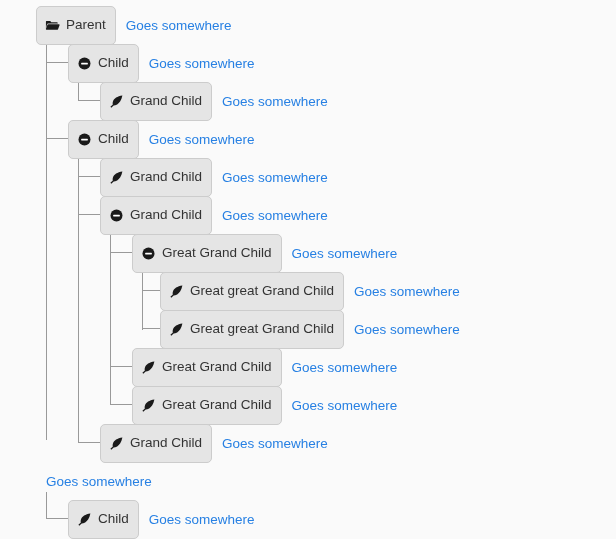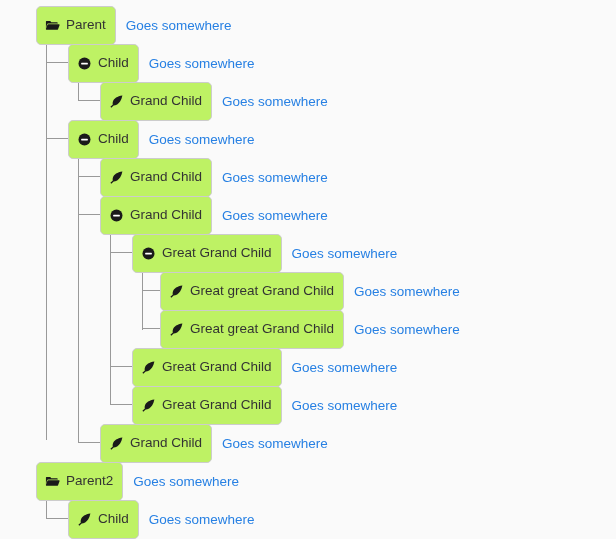--- a/index.html
+++ b/index.html
@@ -40,21 +40,21 @@
     white-space: nowrap;
     height: 26px;
   }
 
   .node {
     display: inline-flex;
     align-items: center;
     height: 39px;
     box-sizing: border-box;
     padding: 0 9px 0 8px;
-    background: #bef264;
+    background: #e5e5e5;
     border: 1px solid #cccccc;
     border-radius: 5px;
     color: #333333;
     font-size: 13.5px;
     line-height: 1;
     cursor: pointer;
   }
 
   .node .ico {
     display: inline-flex;
@@ -233,29 +233,20 @@
         <span class="ico">
           <svg width="15" height="15" viewBox="0 0 16 16" aria-hidden="true">
             <path fill="#1a1a1a" d="M14.3 1.6c-1.1 5.0-3.1 8.0-5.6 9.6-1.3.8-2.6 1.1-3.7 1.1l-2.6 2.3-.9-1.0 2.6-2.3c-.3-1.0-.3-2.3.2-3.6C5.3 4.8 8.8 2.4 14.3 1.6z"></path>
           </svg>
         </span>
         <span class="lbl">Grand Child</span>
       </div>
       <a class="golink" href="#" style="color: rgb(39, 128, 227);">Goes somewhere</a>
     </div>
     <div class="row" style="left: 36px; top: 468px;">
-      <div class="node" style="border-color: rgb(204, 204, 204); color: rgb(51, 51, 51);">
-        <span class="ico">
-          <svg width="15" height="15" viewBox="0 0 16 16" aria-hidden="true">
-            <path fill="#1a1a1a" d="M1.5 3.2h4.1l1.1 1.3h6.0c.5 0 .9.4.9.9v.5H3.4c-.6 0-1.1.4-1.3.9L1 11.1V4.1c0-.5.2-.9.5-.9z"></path>
-            <path fill="#1a1a1a" d="M3.5 6.6h11.2c.6 0 1 .6.8 1.1l-1.6 4.2c-.2.4-.6.7-1 .7H1.8c-.6 0-1-.6-.8-1.1l1.6-4.2c.2-.4.5-.7.9-.7z"></path>
-          </svg>
-        </span>
-        <span class="lbl">Parent2</span>
-      </div>
       <a class="golink" href="#" style="color: rgb(39, 128, 227);">Goes somewhere</a>
     </div>
     <div class="row" style="left: 68px; top: 506px;">
       <div class="node" style="border-color: rgb(204, 204, 204); color: rgb(51, 51, 51);">
         <span class="ico">
           <svg width="15" height="15" viewBox="0 0 16 16" aria-hidden="true">
             <path fill="#1a1a1a" d="M14.3 1.6c-1.1 5.0-3.1 8.0-5.6 9.6-1.3.8-2.6 1.1-3.7 1.1l-2.6 2.3-.9-1.0 2.6-2.3c-.3-1.0-.3-2.3.2-3.6C5.3 4.8 8.8 2.4 14.3 1.6z"></path>
           </svg>
         </span>
         <span class="lbl">Child</span>

